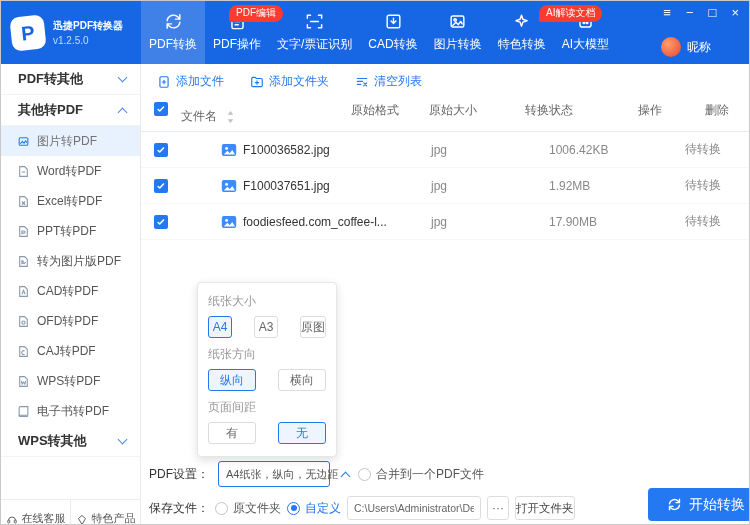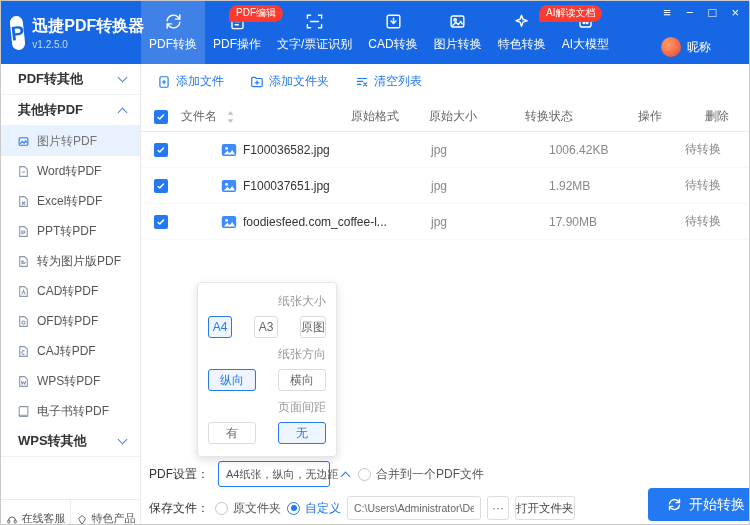--- a/index.html
+++ b/index.html
@@ -6,21 +6,21 @@
   html,body { width:750px; height:525px; }
   body { font-family:"Liberation Sans", sans-serif; background:#fff; }
   svg { display:block; }
 
   .app { position:relative; width:750px; height:525px; background:#fff; border:1px solid #c9c9c9; overflow:hidden; }
 
   
   .header { position:absolute; top:0; left:0; width:100%; height:63px; background:#1766E3; display:flex; }
   .logo { width:140px; flex:none; display:flex; align-items:center; gap:8px; padding-left:10px; }
   .logo-mark { width:34px; height:34px; border-radius:9px; background:#fff; color:#1766E3; font-weight:bold; font-size:20px; display:flex; align-items:center; justify-content:center; transform:rotate(-6deg); }
-  .logo-title { color:#fff; font-size:16px; font-weight:bold; white-space:nowrap; }
+  .logo-title { color:#fff; font-size:10px; font-weight:bold; white-space:nowrap; }
   .logo-version { color:rgba(255,255,255,.75); font-size:10px; margin-top:2px; }
   .tabs { display:flex; height:100%; }
   .tab { display:flex; flex-direction:column; align-items:center; justify-content:center; gap:5px; padding:0 8px; color:#fff; font-size:12px; white-space:nowrap; cursor:pointer; }
   .tab.active { background:rgba(255,255,255,.18); }
   .tab svg { width:19px; height:19px; }
   .badge { position:absolute; top:4px; background:#FB3B30; color:#fff; font-size:10px; line-height:1; padding:3px 7px 4px; border-radius:9px 9px 9px 2px; white-space:nowrap; z-index:6; }
   .badge-pdf-edit { left:228px; }
   .badge-ai-doc { left:538px; }
   .header-right { margin-left:auto; display:flex; flex-direction:column; align-items:flex-end; padding:5px 10px 7px 0; }
   .win-controls { display:flex; gap:15px; color:#fff; font-size:13px; line-height:1; }
@@ -42,40 +42,40 @@
   .foot-btn { flex:1; display:flex; align-items:flex-end; justify-content:center; gap:4px; font-size:11px; color:#555; cursor:pointer; }
   .foot-btn svg { width:12px; height:12px; color:#666; }
   .side-footer .divider { width:1px; background:#ececec; }
 
   
   .main { position:absolute; top:63px; left:140px; width:610px; height:462px; background:#fff; }
   .toolbar { position:absolute; top:9px; left:16px; display:flex; gap:26px; }
   .tool-btn { display:flex; align-items:center; gap:5px; color:#2478F2; font-size:12px; cursor:pointer; }
   .tool-btn svg { width:14px; height:14px; }
 
-  .thead { position:absolute; top:38px; left:0; width:610px; height:30px; display:flex; align-items:center; border-bottom:1px solid #ebebeb; font-size:12px; color:#666; }
+  .thead { position:absolute; top:38px; left:0; width:610px; height:30px; display:flex; border-bottom:1px solid #ebebeb; font-size:12px; color:#666; }
   .trow { position:absolute; left:0; width:610px; height:36px; display:flex; align-items:center; font-size:12px; color:#333; border-bottom:1px solid #f7f7f7;gap:40px; }
   .trow.r0 { top:68px; } .trow.r1 { top:104px; } .trow.r2 { top:140px; }
   .col-check { width:40px; flex:none; display:flex; justify-content:center; }
   .col-name { width:170px; flex:none; display:flex; align-items:center; gap:6px; overflow:hidden; white-space:nowrap; }
   .col-format { width:78px; flex:none; }
   .col-size { width:96px; flex:none; }
   .col-status { width:88px; flex:none; }
   .col-action { width:74px; flex:none; display:flex; justify-content:center; }
   .col-delete { width:60px; flex:none; display:flex; justify-content:center; }
   .trow .col-format, .trow .col-size, .trow .col-status { color:#888; }
   .checkbox { width:14px; height:14px; border-radius:2px; background:#2478F2; display:flex; align-items:center; justify-content:center; cursor:pointer; }
   .checkbox svg { width:10px; height:10px; }
   .sort-icon { margin-left:4px; }
   .icon-btn { cursor:pointer; color:#444; }
   .icon-btn svg { width:15px; height:15px; }
   .file-ico svg { width:16px; height:16px; }
 
   
-  .popup { position:absolute; left:56px; top:218px; width:140px; background:#fff; border:1px solid #e6e6e6; border-radius:4px; box-shadow:0 3px 10px rgba(0,0,0,.13); padding:10px 10px 12px; z-index:10;text-align:right; }
+  .popup { position:absolute; left:56px; top:218px; width:140px; background:#fff; border:1px solid #e6e6e6; border-radius:4px; box-shadow:0 3px 10px rgba(0,0,0,.13); padding:10px 10px 12px; z-index:10; }
   .popup-label { font-size:12px; color:#999; margin:8px 0 6px; }
   .popup-label.first { margin-top:0; }
   .opt-row { display:flex; gap:22px; }
   .opt { flex:1; height:22px; border:1px solid #dcdcdc; border-radius:3px; background:#fff; color:#666; font-size:12px; display:flex; align-items:center; justify-content:center; cursor:pointer; white-space:nowrap; }
   .opt.selected { border-color:#2478F2; color:#2478F2; background:#EFF5FE; }
 
   
   .srow { position:absolute; display:flex; align-items:center; font-size:12px; color:#333; }
   .srow1 { left:8px; top:397px; height:26px; }
   .srow2 { left:8px; top:431px; height:26px; gap:6px; }

